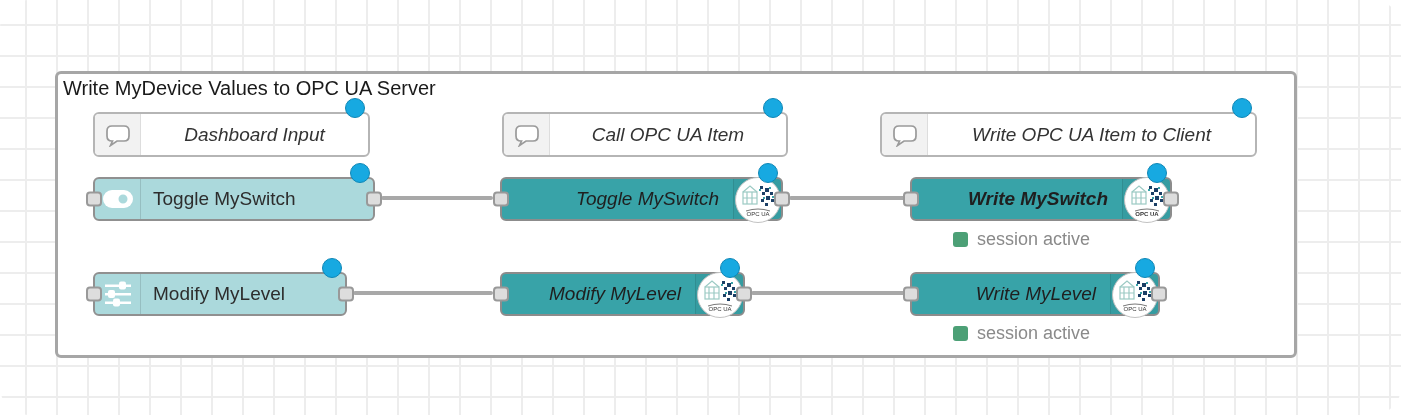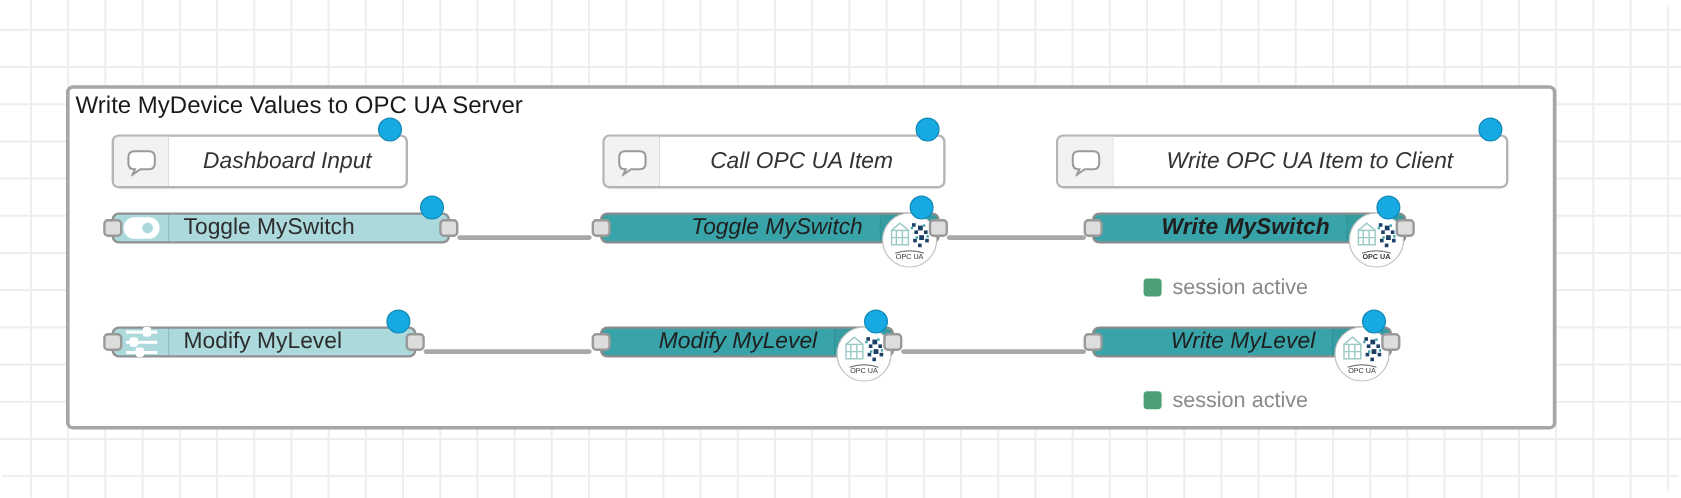--- a/index.html
+++ b/index.html
@@ -25,21 +25,21 @@
     white-space:nowrap;
   }
 
   
   .wire {
     position:absolute; height:4px; background:#a8a8a8; border-radius:2px;
   }
 
   
   .node {
-    position:absolute; height:26px; border-radius:6px;
+    position:absolute; height:44px; border-radius:6px;
     display:flex; align-items:center;
   }
   .node-label { font-size:19px; white-space:nowrap; }
 
   .comment {
     background:#fff; border:2px solid #b5b5b5;
   }
   .comment .icon-cell {
     position:absolute; left:0; top:0; bottom:0; width:46px;
     background:#f2f2f2; border-right:1px solid #ddd;
@@ -116,21 +116,21 @@
 
   <div class="group">
     <div class="group-title">Write MyDevice Values to OPC UA Server</div>
   </div>
 
   <div class="wire" style="left:381px; top:196px; width:112px;"></div>
   <div class="wire" style="left:789px; top:196px; width:116px;"></div>
   <div class="wire" style="left:353px; top:291px; width:140px;"></div>
   <div class="wire" style="left:751px; top:291px; width:154px;"></div>
 
-  <div class="node comment" style="left:93px; top:112px; width:247px;">
+  <div class="node comment" style="left:93px; top:112px; width:277px;">
     <div class="icon-cell">
       <svg width="26" height="24" viewBox="0 0 26 24">
         <path d="M7 3 H19 Q24 3 24 8 V13 Q24 18 19 18 H12 L5.5 22.5 L7.5 18 H7 Q2 18 2 13 V8 Q2 3 7 3 Z" fill="#fff" stroke="#9a9a9a" stroke-width="1.7"></path>
       </svg>
     </div>
     <span class="node-label">Dashboard Input</span>
     <div class="changed-dot"></div>
   </div>
 
   <div class="node comment" style="left:880px; top:112px; width:377px;">

